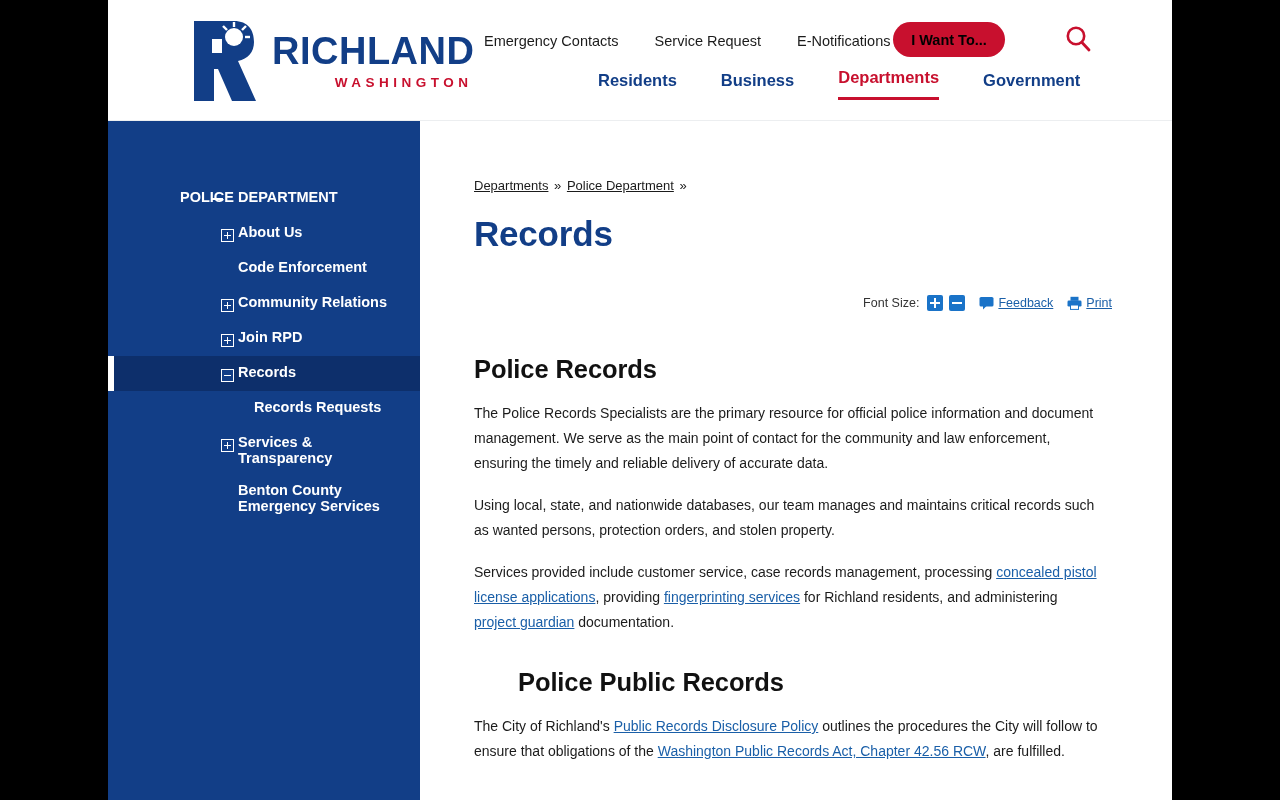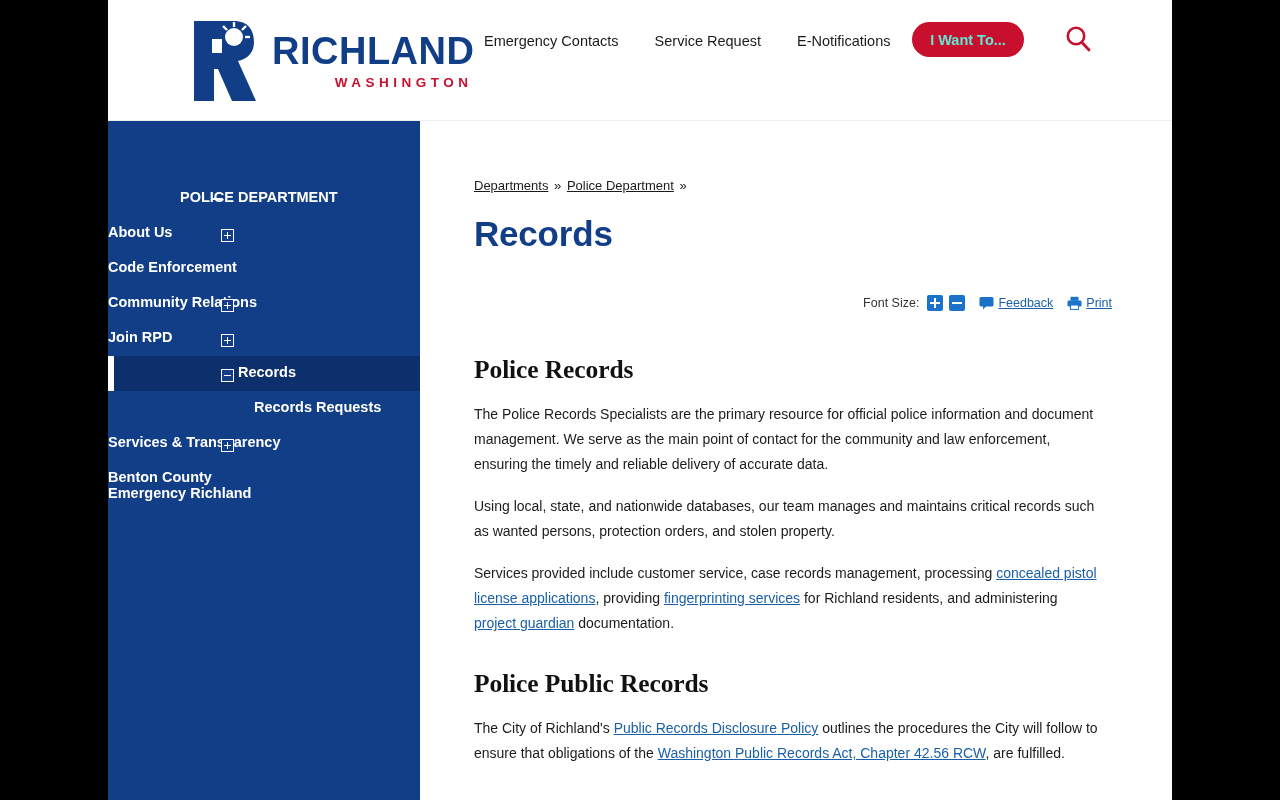--- a/index.html
+++ b/index.html
@@ -60,24 +60,24 @@
     display: flex; gap: 0px;
     font-size: 14.5px;
   }
   .top-links a {
     color: #1b1b1b;
     text-decoration: none;
     margin-right: 36px;
     white-space: nowrap;
   }
   .iwant-btn {
-    position: absolute; left: 804px; top: 22px;
+    position: absolute; left: 785px; top: 22px;
     width: 112px; height: 35px;
     background: #c8102e;
-    color: #5eead4;
+    color: #000000;
     border: none;
     border-radius: 18px;
     font-size: 14.5px;
     font-weight: bold;
     font-family: "Liberation Sans", sans-serif;
     cursor: pointer;
   }
   .search-btn {
     position: absolute; left: 955px; top: 22px;
     width: 34px; height: 34px;
@@ -153,21 +153,21 @@
   .nav-item .toggle .dash {
     display: inline-block;
     width: 11px; height: 2px;
     background: #ffffff;
     vertical-align: middle;
     margin-bottom: 2px;
   }
   .nav-item .label { padding-left: 0px; }
   .nav-item.level0 { padding-left: 72px; }
   .nav-item.level0 .toggle { position: absolute; left: 92px; top: 8px; }
-  .nav-item.level1 { }
+  .nav-item.level1 { padding-left: 130px; }
   .nav-item.level1 .toggle { position: absolute; left: 102px; top: 8px; }
   .nav-item.level2 { padding-left: 146px; }
   .nav-item.current {
     background: #0d2f6b;
     border-left: 6px solid #ffffff;
   }
   .nav-item.current.level1 { padding-left: 124px; }
   .nav-item.current.level1 .toggle { left: 96px; }
 
   
@@ -229,33 +229,32 @@
   }
   .tool-link span.txt { text-decoration: underline; }
   .ico { display: inline-block; width: 15px; height: 14px; }
 
   h2.sec {
     font-size: 25.5px;
     color: #111111;
     font-weight: bold;
     margin-top: 44px;
     letter-spacing: -0.1px;
-    font-family: Liberation Serif, serif;
   }
   .content p {
     font-size: 14px;
     line-height: 25px;
     color: #1b1b1b;
     margin-top: 17px;
     max-width: 625px;
   }
   .content p a {
     color: #1a5fa8;
   }
-  h2.sec.second { margin-top: 33px; }
+  h2.sec.second { margin-top: 33px; margin-left: 44px; }
 </style>
 </head>
 <body>
 
 <div class="viewport">
 
   <div class="header">
 
     <div class="logo-wrap">
       <div class="logo-mark">
@@ -285,20 +284,26 @@
 
     <button class="iwant-btn">I Want To...</button>
 
     <button class="search-btn">
       <svg width="30" height="30" viewBox="0 0 30 30">
         <circle cx="13" cy="12" r="8.2" fill="none" stroke="#c8102e" stroke-width="2.6"></circle>
         <line x1="19" y1="18.5" x2="26" y2="26" stroke="#c8102e" stroke-width="2.8" stroke-linecap="round"></line>
       </svg>
     </button>
 
+    <div class="main-nav">
+      <a href="#">Residents</a>
+      <a href="#">Business</a>
+      <a href="#" class="active">Departments</a>
+      <a href="#">Government</a>
+    </div>
   </div>
 
   <div class="body-wrap">
 
     <div class="sidebar">
 
       <div class="nav-item level0">
         <span class="toggle"><span class="dash"></span></span>
         <span class="label">POLICE DEPARTMENT</span>
       </div>
@@ -332,21 +337,21 @@
         <span class="label">Records Requests</span>
       </div>
 
       <div class="nav-item level1">
         <span class="toggle"><span class="box plus"></span></span>
         <span class="label">Services &amp; Transparency</span>
       </div>
 
       <div class="nav-item level1">
         <span class="toggle"></span>
-        <span class="label" style="max-width:175px;">Benton County Emergency Richland</span>
+        <span class="label" style="max-width:175px;">Benton County Emergency Services</span>
       </div>
     </div>
 
     <div class="content">
 
       <div class="breadcrumb">
         <a href="#">Departments</a>
         <span class="sep">»</span>
         <a href="#">Police Department</a>
         <span class="sep">»</span>

